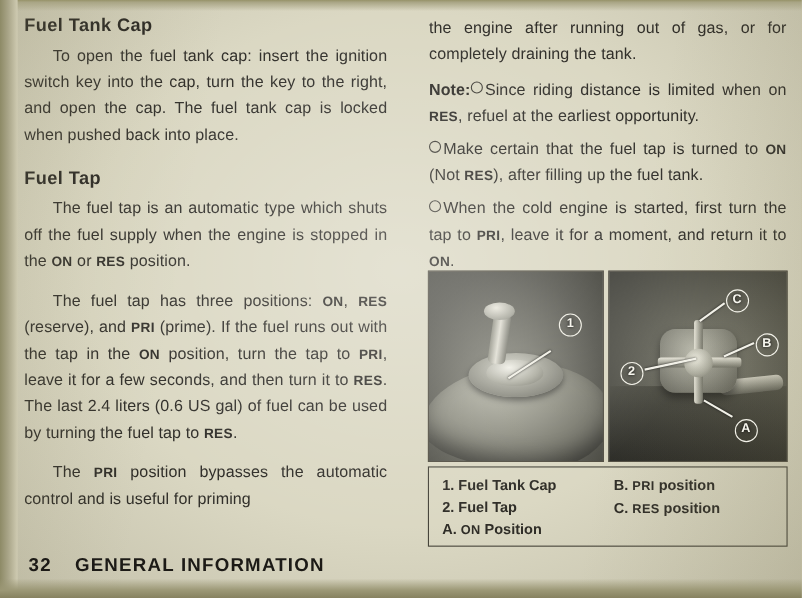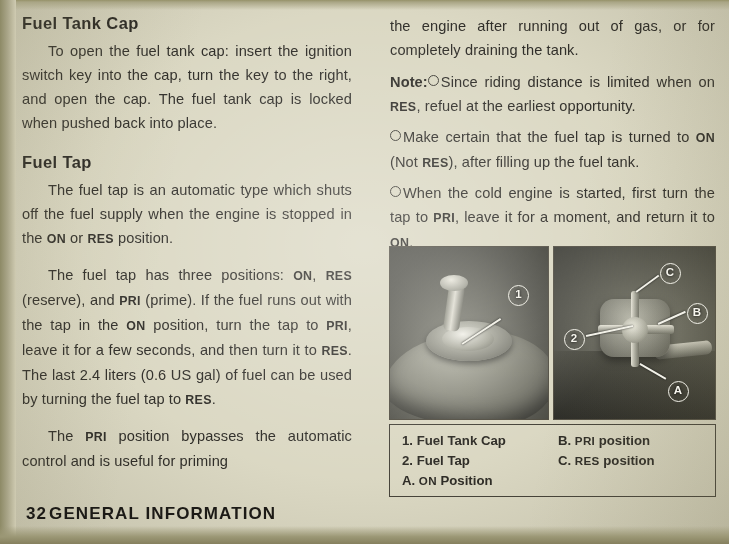--- a/index.html
+++ b/index.html
@@ -262,21 +262,21 @@
   #footer {
     position: absolute;
     left: 26px;
     bottom: 20px;
     font-size: 17px;
     font-weight: bold;
     letter-spacing: 1.1px;
     color: #1c1a16;
     z-index: 5;
   }
-  #footer .pgnum { margin-right: 2px; }
+  #footer .pgnum { margin-right: 21px; }
 </style>
 </head>
 <body>
 
 <div id="page">
 
   <div class="edge-top"></div>
   <div class="edge-left"></div>
   <div class="edge-bottom"></div>
 

